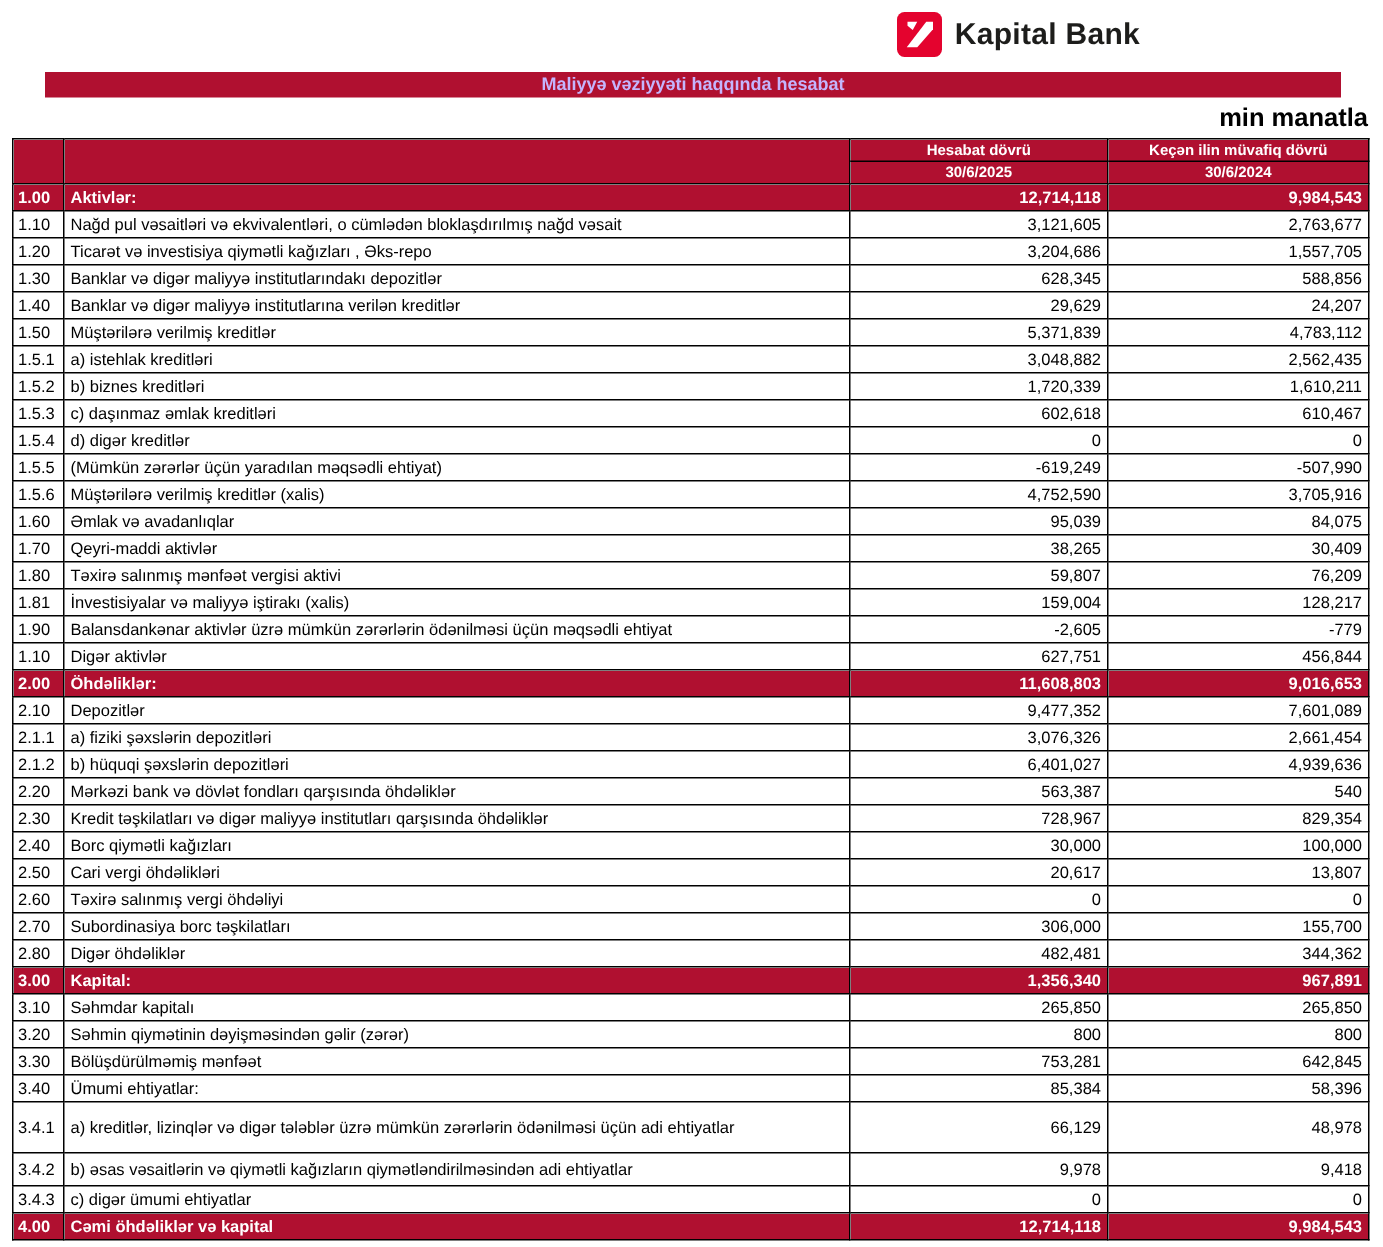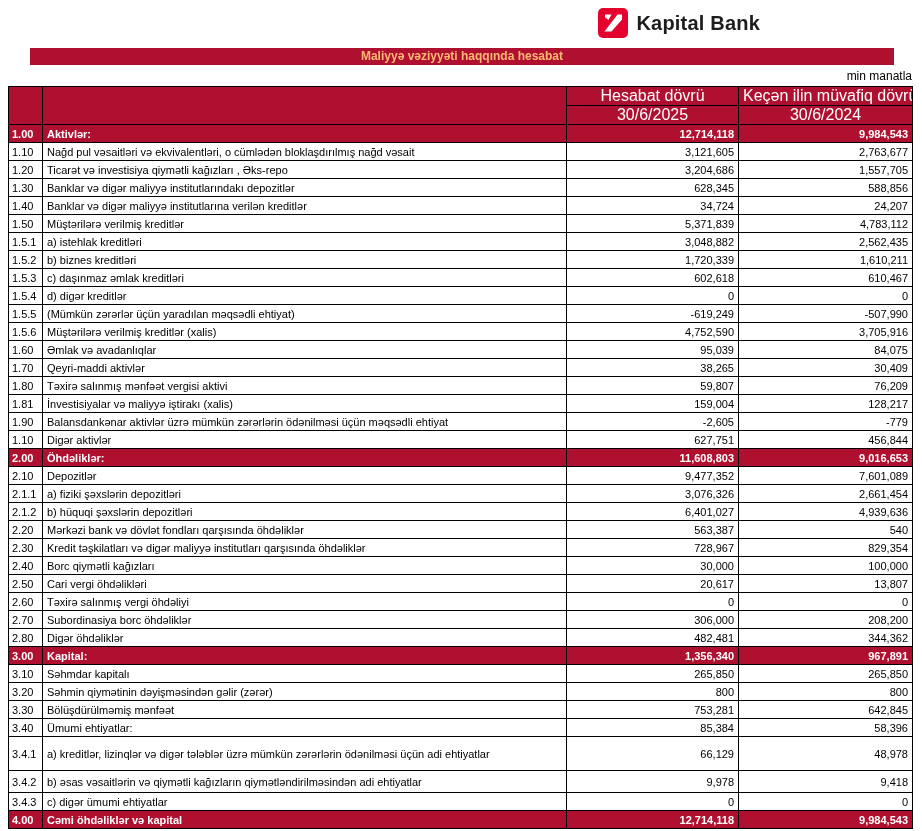--- a/index.html
+++ b/index.html
@@ -6,31 +6,31 @@
   * { box-sizing:border-box; }
   html,body { margin:0; padding:0; }
   body { width:922px; height:831px; background:#ffffff; font-family:"Liberation Sans",sans-serif; color:#000; }
   .page { position:relative; width:776px; height:831px; padding:8px 10px 0 8px; }
 
   .logo { position:absolute; top:7px; right:16px; display:flex; align-items:center; gap:8px; height:32px; }
   .logo-icon { display:inline-flex; }
   .logo-text { font-size:20px; font-weight:bold; color:#1d1d1b; letter-spacing:0.2px; }
 
   .title-bar { margin-top:40px; margin-left:22px; width:864px; height:17px; line-height:17px;
-               background:var(--red); color:#fdba74; font-weight:bold; font-size:12px; text-align:center; }
-
-  .unit-note { width:904px; text-align:right; font-weight:normal; font-size:12px; margin:4px 0 3px 0; }
+               background:var(--red); color:#c4b5fd; font-weight:bold; font-size:12px; text-align:center; }
+
+  .unit-note { width:904px; text-align:right; font-weight:bold; font-size:17px; margin:4px 0 3px 0; }
 
   table { border-collapse:collapse; table-layout:fixed; width:904px; }
   th,td { border:1px solid #000; padding:0 4px; overflow:hidden; white-space:nowrap; }
   col.c-code { width:34px; }
   col.c-name { width:524px; }
   col.c-v1 { width:172px; }
   col.c-v2 { width:174px; }
-  thead th { background:var(--red); color:#fff; font-weight:normal; font-size:16px; height:15px; text-align:center; }
+  thead th { background:var(--red); color:#fff; font-weight:bold; font-size:10px; height:15px; text-align:center; }
   tbody td { font-size:11px; height:18px; vertical-align:middle; }
   td.code { text-align:left; padding:0 3px; }
   td.name { text-align:left; }
   td.val  { text-align:right; }
   tr.section td { background:var(--red); color:#fff; font-weight:bold; }
   tr.emphasis td.val { font-weight:normal; }
 </style>
 </head>
 <body>
 
@@ -91,21 +91,21 @@
         </tr>
         <tr class="normal">
           <td class="code">1.30</td>
           <td class="name">Banklar və digər maliyyə institutlarındakı depozitlər</td>
           <td class="val">628,345</td>
           <td class="val">588,856</td>
         </tr>
         <tr class="normal">
           <td class="code">1.40</td>
           <td class="name">Banklar və digər maliyyə institutlarına verilən kreditlər</td>
-          <td class="val">34,724</td>
+          <td class="val">29,629</td>
           <td class="val">24,207</td>
         </tr>
         <tr class="emphasis">
           <td class="code">1.50</td>
           <td class="name">Müştərilərə verilmiş kreditlər</td>
           <td class="val">5,371,839</td>
           <td class="val">4,783,112</td>
         </tr>
         <tr class="normal">
           <td class="code">1.5.1</td>
@@ -228,23 +228,23 @@
           <td class="val">13,807</td>
         </tr>
         <tr class="normal">
           <td class="code">2.60</td>
           <td class="name">Təxirə salınmış vergi öhdəliyi</td>
           <td class="val">0</td>
           <td class="val">0</td>
         </tr>
         <tr class="normal">
           <td class="code">2.70</td>
-          <td class="name">Subordinasiya borc öhdəliklər</td>
+          <td class="name">Subordinasiya borc təşkilatları</td>
           <td class="val">306,000</td>
-          <td class="val">208,200</td>
+          <td class="val">155,700</td>
         </tr>
         <tr class="normal">
           <td class="code">2.80</td>
           <td class="name">Digər öhdəliklər</td>
           <td class="val">482,481</td>
           <td class="val">344,362</td>
         </tr>
         <tr class="section">
           <td class="code">3.00</td>
           <td class="name">Kapital:</td>

